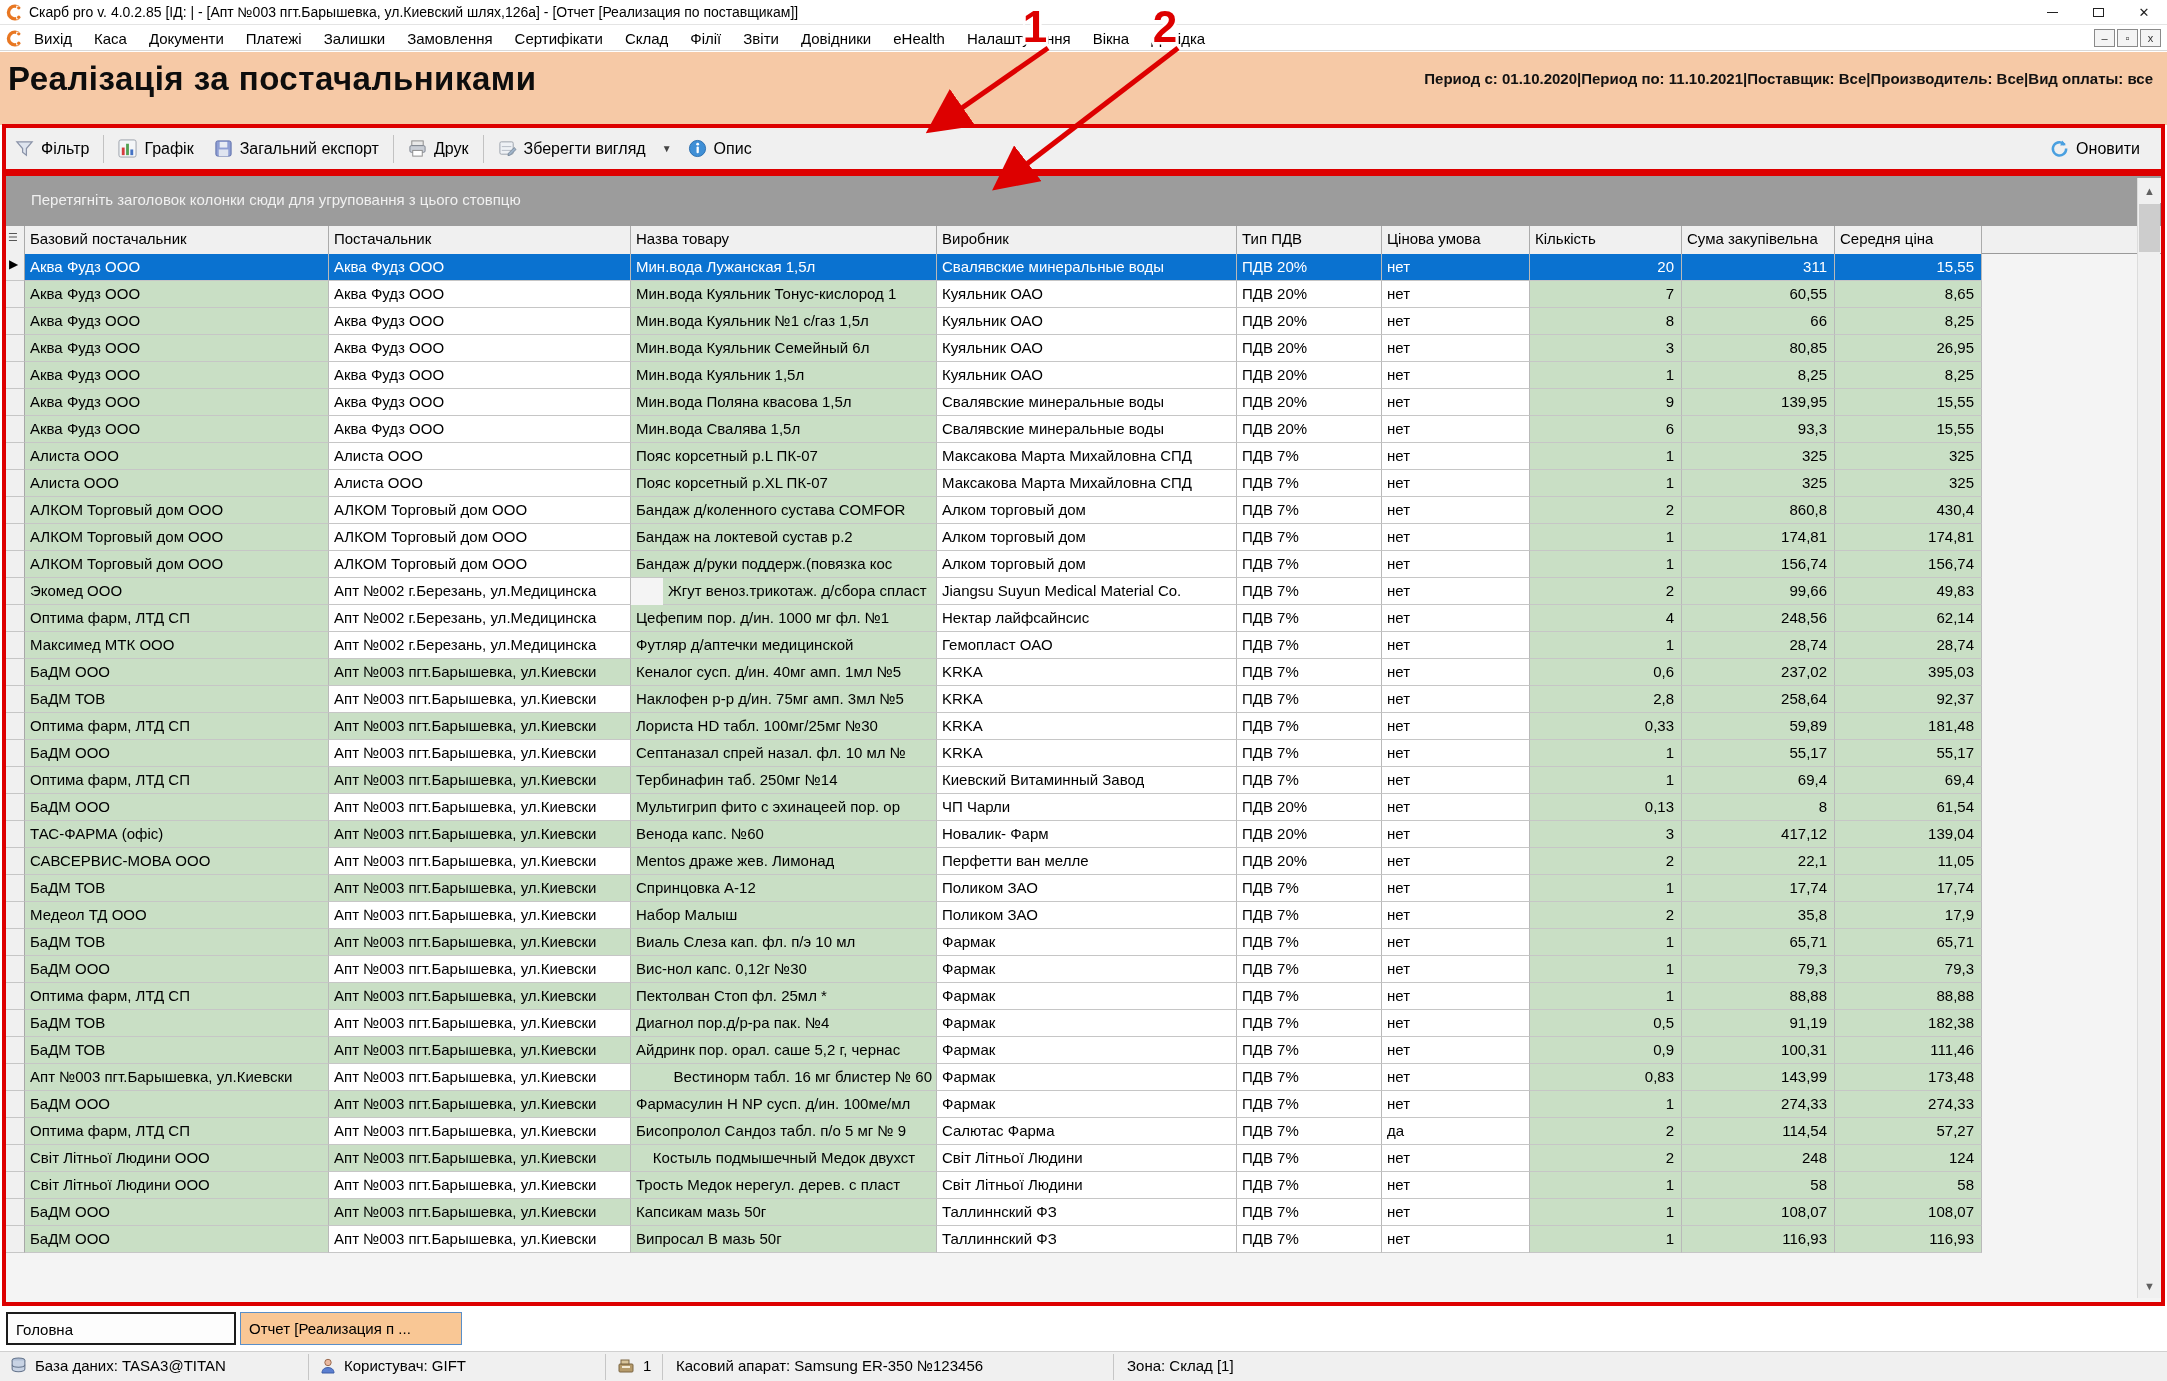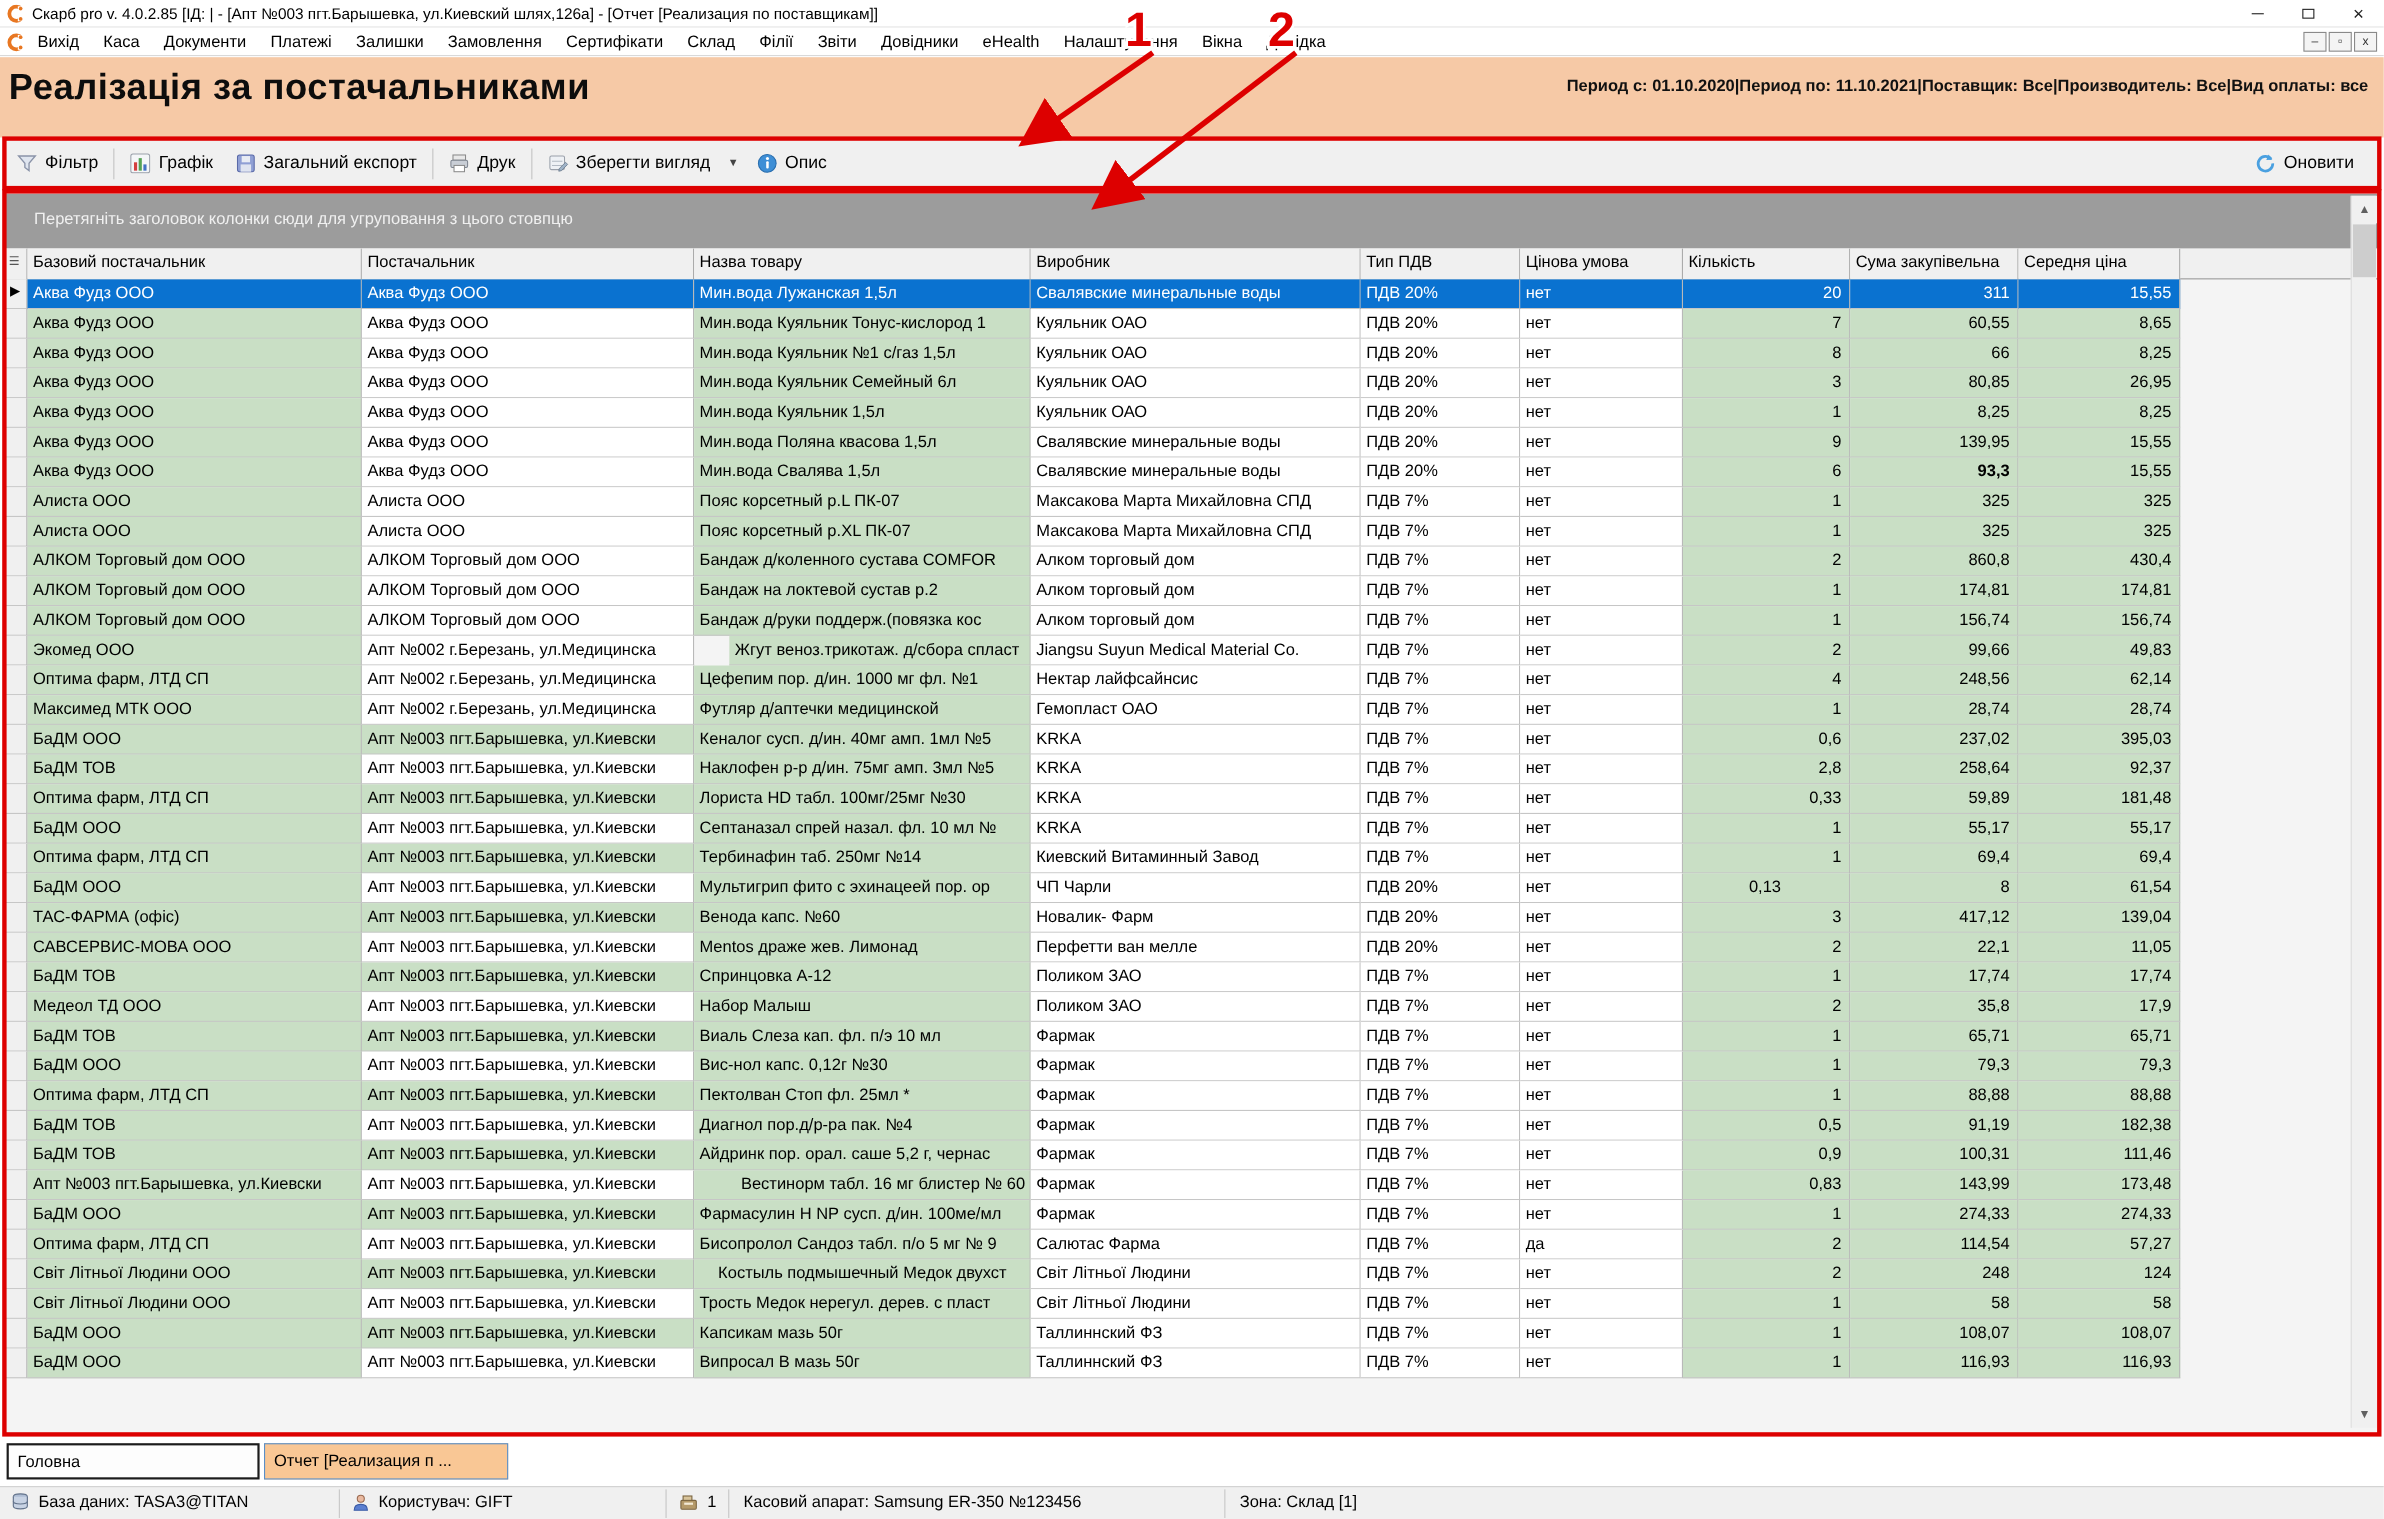--- a/index.html
+++ b/index.html
@@ -299,21 +299,21 @@
         </div>
         <div class="row">
           <div class="cell ind" style="left: 0px; width: 20px;"></div>
           <div class="cell green" style="left: 20px; width: 304px;">Аква Фудз ООО</div>
           <div class="cell" style="left: 324px; width: 302px;">Аква Фудз ООО</div>
           <div class="cell green" style="left: 626px; width: 306px;">Мин.вода Свалява 1,5л</div>
           <div class="cell" style="left: 932px; width: 300px;">Свалявские минеральные воды</div>
           <div class="cell" style="left: 1232px; width: 145px;">ПДВ 20%</div>
           <div class="cell" style="left: 1377px; width: 148px;">нет</div>
           <div class="cell num green" style="left: 1525px; width: 152px;">6</div>
-          <div class="cell num green" style="left: 1677px; width: 153px; font-weight: bold;">93,3</div>
+          <div class="cell num green" style="left: 1677px; width: 153px;">93,3</div>
           <div class="cell num green" style="left: 1830px; width: 147px;">15,55</div>
         </div>
         <div class="row">
           <div class="cell ind" style="left: 0px; width: 20px;"></div>
           <div class="cell green" style="left: 20px; width: 304px;">Алиста ООО</div>
           <div class="cell" style="left: 324px; width: 302px;">Алиста ООО</div>
           <div class="cell green" style="left: 626px; width: 306px;">Пояс корсетный p.L ПК-07</div>
           <div class="cell" style="left: 932px; width: 300px;">Максакова Марта Михайловна СПД</div>
           <div class="cell" style="left: 1232px; width: 145px;">ПДВ 7%</div>
           <div class="cell" style="left: 1377px; width: 148px;">нет</div>
@@ -466,21 +466,21 @@
           <div class="cell num green" style="left: 1830px; width: 147px;">69,4</div>
         </div>
         <div class="row">
           <div class="cell ind" style="left: 0px; width: 20px;"></div>
           <div class="cell green" style="left: 20px; width: 304px;">БаДМ ООО</div>
           <div class="cell" style="left: 324px; width: 302px;">Апт №003 пгт.Барышевка, ул.Киевски</div>
           <div class="cell green" style="left: 626px; width: 306px;">Мультигрип фито с эхинацеей пор. ор</div>
           <div class="cell" style="left: 932px; width: 300px;">ЧП Чарли</div>
           <div class="cell" style="left: 1232px; width: 145px;">ПДВ 20%</div>
           <div class="cell" style="left: 1377px; width: 148px;">нет</div>
-          <div class="cell num green" style="left: 1525px; width: 152px; text-align: center;">0,13</div>
+          <div class="cell num green" style="left: 1525px; width: 152px;">0,13</div>
           <div class="cell num green" style="left: 1677px; width: 153px;">8</div>
           <div class="cell num green" style="left: 1830px; width: 147px;">61,54</div>
         </div>
         <div class="row">
           <div class="cell ind" style="left: 0px; width: 20px;"></div>
           <div class="cell green" style="left: 20px; width: 304px;">ТАС-ФАРМА (офіс)</div>
           <div class="cell green" style="left: 324px; width: 302px;">Апт №003 пгт.Барышевка, ул.Киевски</div>
           <div class="cell green" style="left: 626px; width: 306px;">Венода капс. №60</div>
           <div class="cell" style="left: 932px; width: 300px;">Новалик- Фарм</div>
           <div class="cell" style="left: 1232px; width: 145px;">ПДВ 20%</div>

